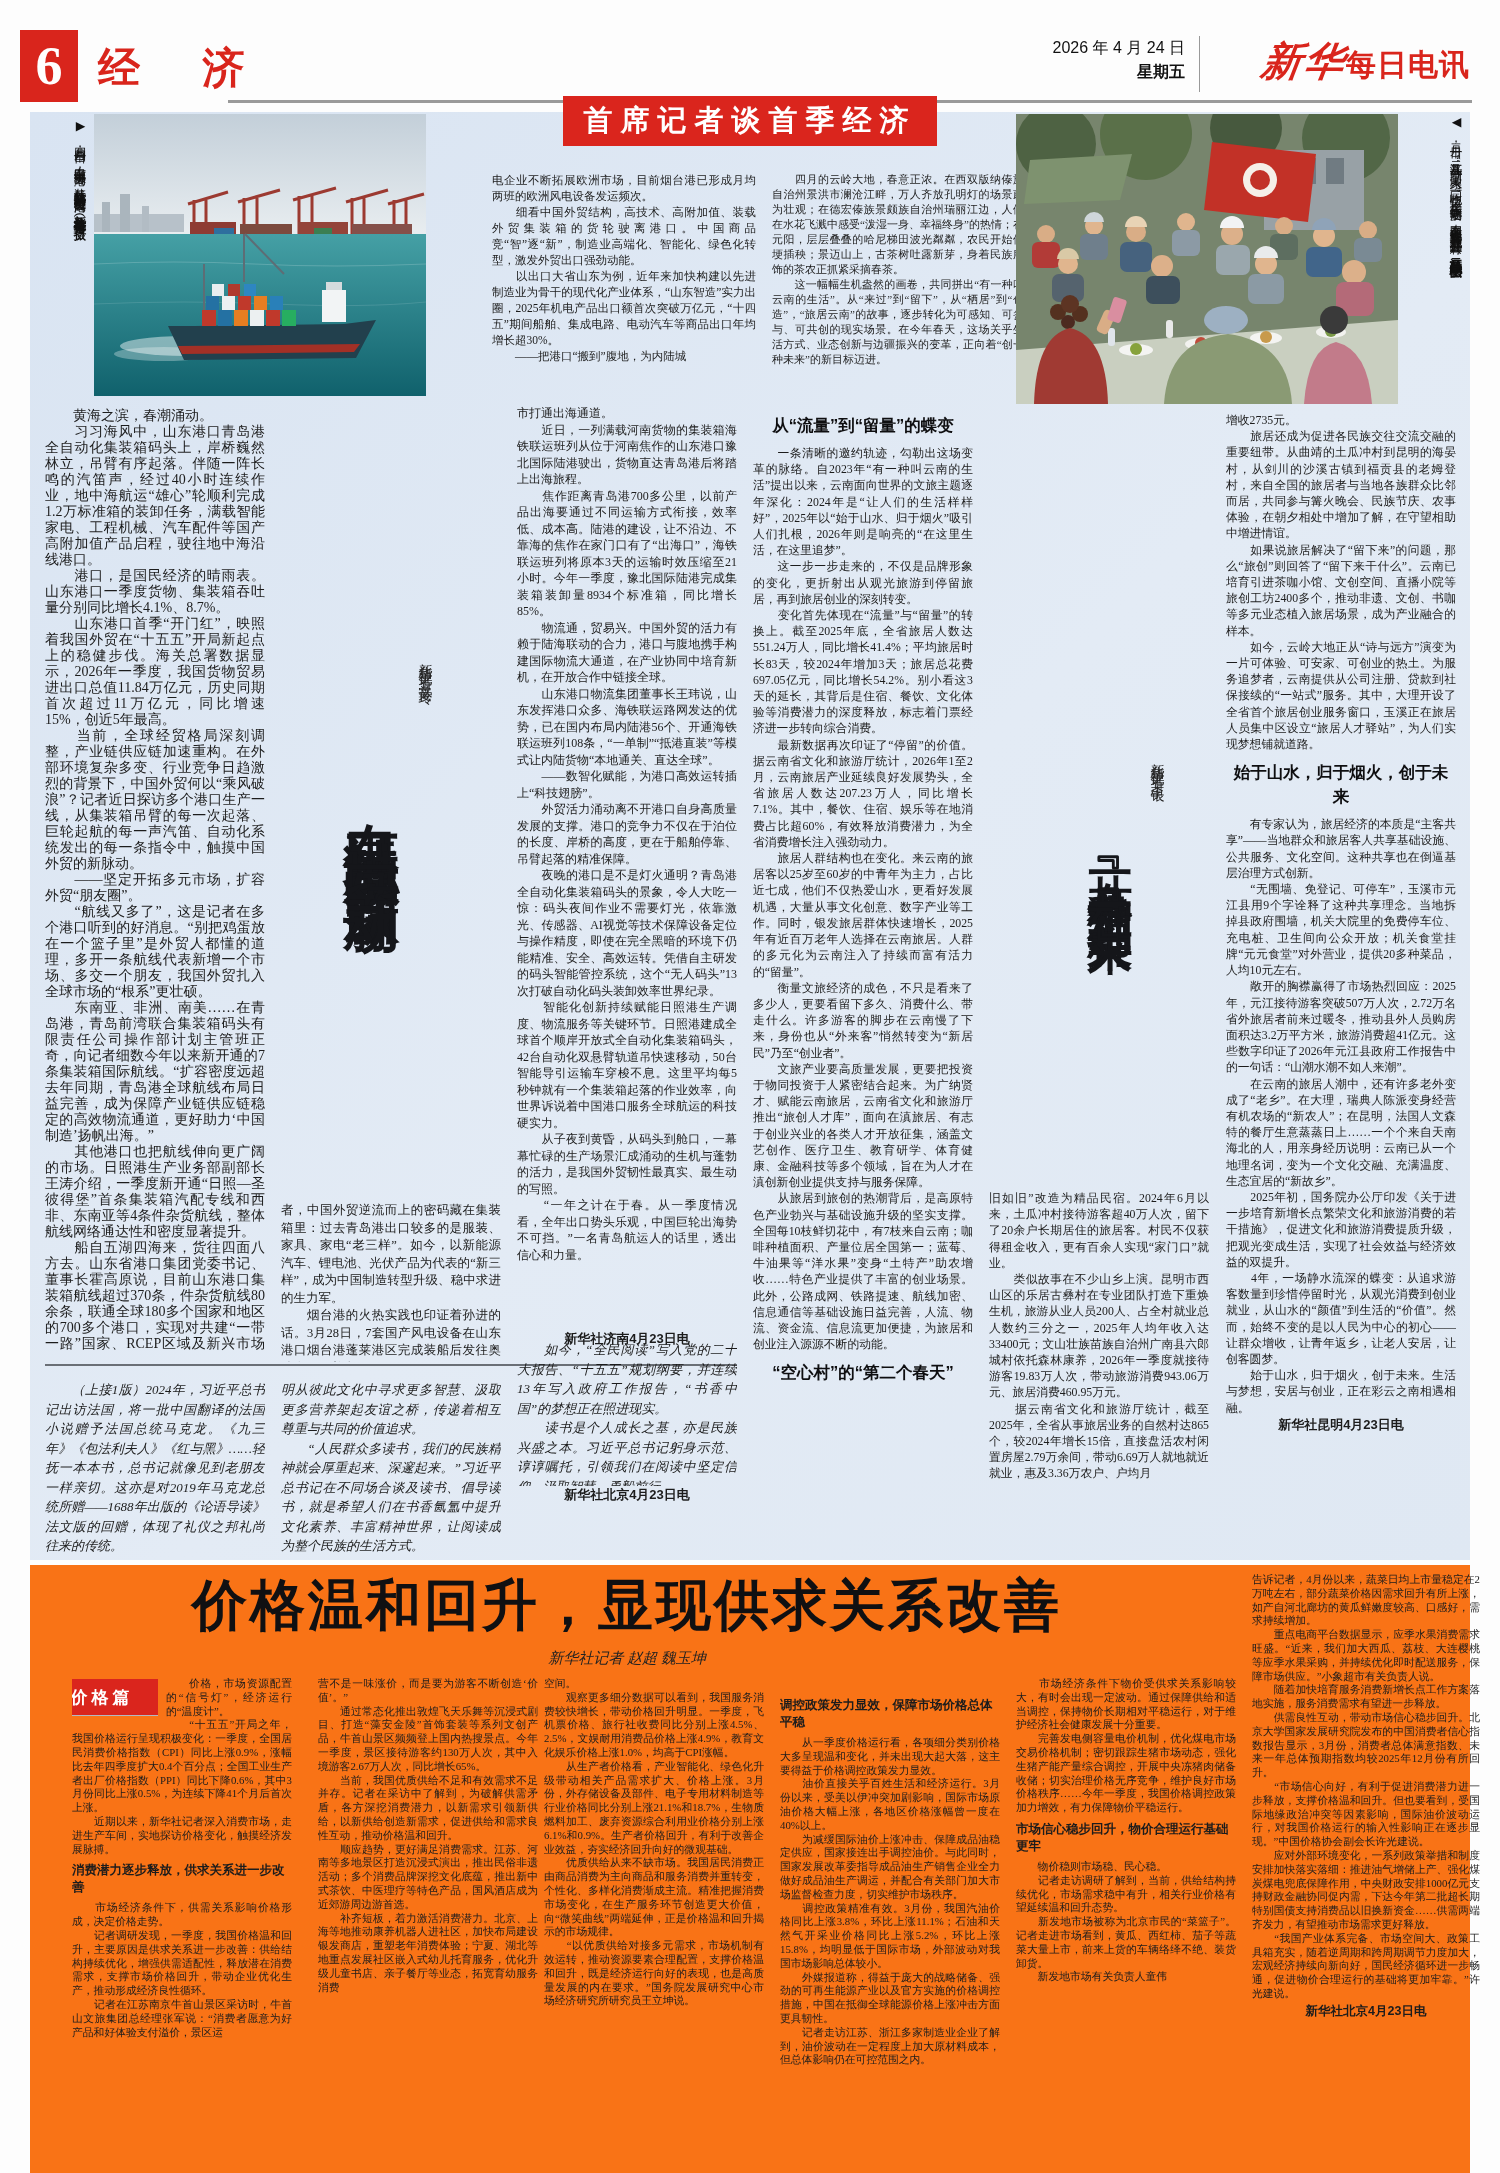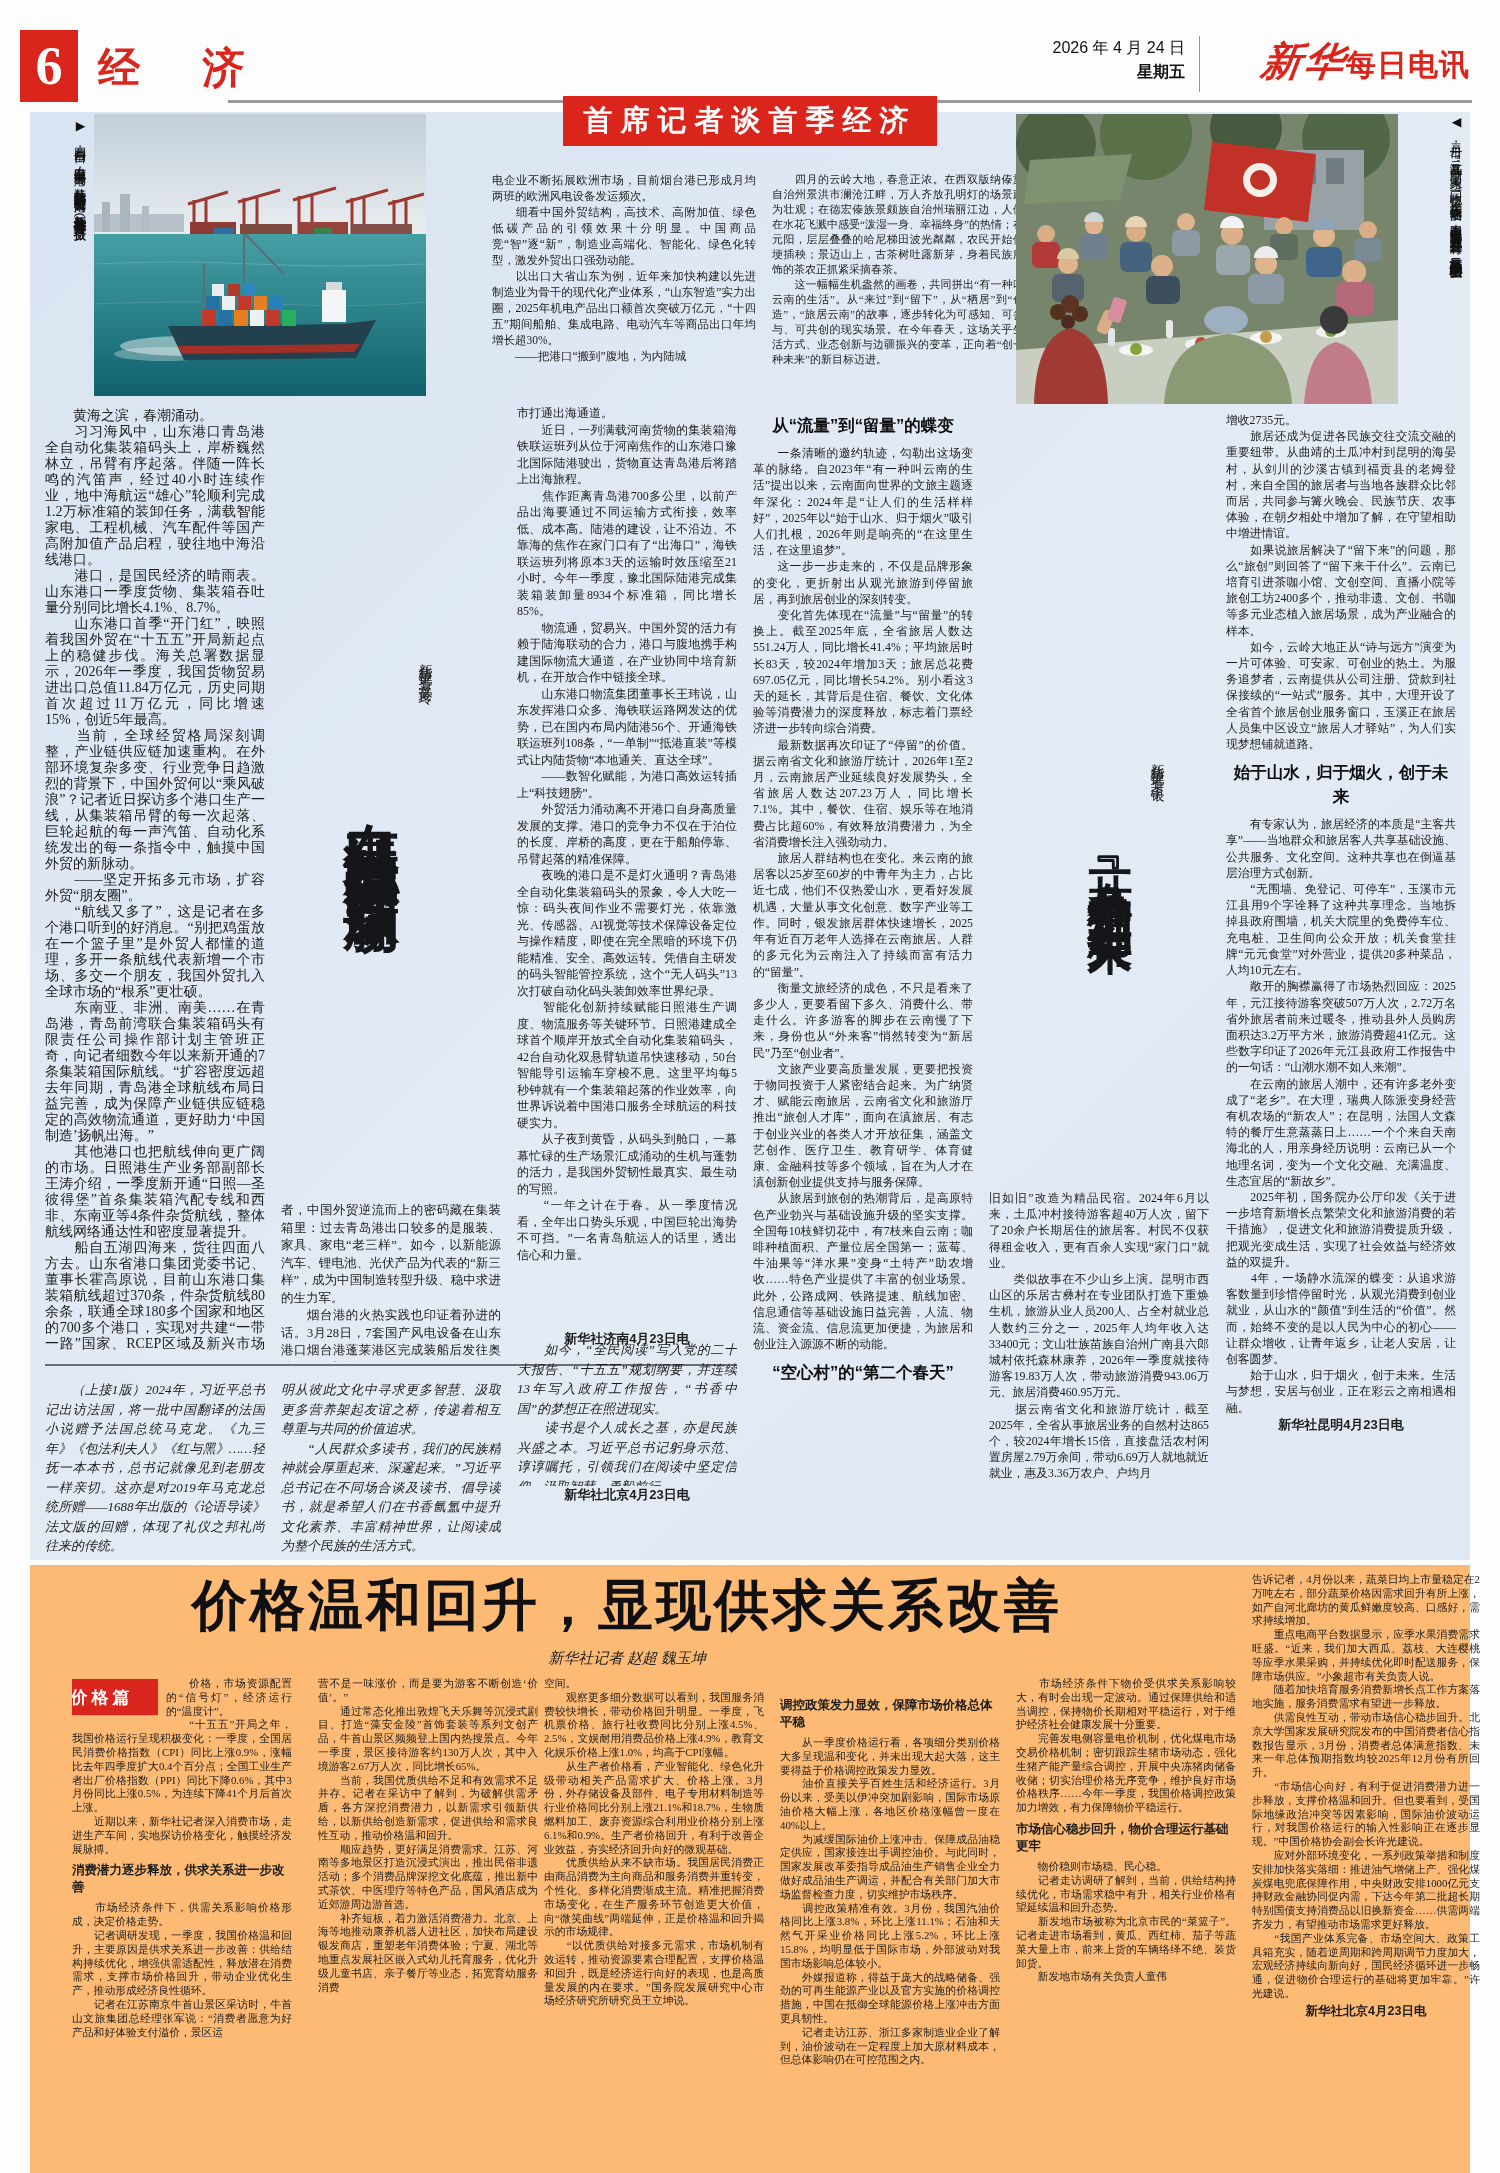--- a/index.html
+++ b/index.html
@@ -30,21 +30,21 @@
   .vh{writing-mode:vertical-rl;font-weight:bold;color:#15161a;text-align:center;
       font-family:"Liberation Serif",serif;}
   .vh-port{font-size:56px;letter-spacing:7px;}
   .vh-yn{font-size:45px;letter-spacing:4px;}
   .vby{writing-mode:vertical-rl;font-size:14px;letter-spacing:3px;color:#222;}
   .subhead{font-family:"Liberation Sans",sans-serif;font-weight:bold;font-size:16.5px;line-height:24px;text-align:center;margin:8px 0;color:#0e0e10;}
   .dateline{font-weight:bold;text-align:center;font-family:"Liberation Sans",sans-serif;}
   .kai-divider{position:absolute;left:15px;top:1252px;width:692px;height:2px;background:#6a6f76;}
   .kai{font-style:italic;font-size:13px;line-height:19.5px;}
   
-  .bottom{position:absolute;left:30px;top:1565px;width:1440px;height:608px;background:#fdba74;}
+  .bottom{position:absolute;left:30px;top:1565px;width:1440px;height:608px;background:#f97316;}
   .price-headline{position:absolute;left:15px;top:4px;width:1164px;text-align:center;font-size:55px;font-weight:bold;
                   letter-spacing:3px;color:#101012;font-family:"Liberation Serif",serif;}
   .price-byline{position:absolute;left:15px;top:84px;width:1164px;text-align:center;font-style:italic;font-size:15px;color:#222;}
   .pt-col{font-size:10.8px;line-height:13.8px;text-align:justify;white-space:pre-line;overflow:hidden;}
   .pt-sub{font-family:"Liberation Sans",sans-serif;font-weight:bold;font-size:12.5px;line-height:17px;margin:6px 0 5px 0;white-space:normal;}
   .tagbox{float:left;background:#da251d;color:#fff;font-family:"Liberation Sans",sans-serif;font-weight:bold;
           font-size:17px;letter-spacing:4px;width:112px;height:36px;margin:2px 8px 6px -26px;
           display:flex;align-items:center;justify-content:center;box-shadow:0 1px 0 #b3b9c2;}
 </style>
 </head>
@@ -125,21 +125,21 @@
             <rect x="150" y="170" width="12" height="12" fill="#2e86c1"></rect>
         </g>
         <rect x="228" y="176" width="24" height="32" fill="#f2f4f5"></rect>
         <rect x="232" y="168" width="16" height="8" fill="#d5dbdd"></rect>
         <path d="M150 168 V120 M151 120 L190 160" stroke="#5d6d75" stroke-width="2" fill="none"></path>
         <path d="M110 196 V150" stroke="#5d6d75" stroke-width="2"></path>
       </g>
     </svg>
 
     <div class="abs ft-col" style="left:462px;top:60px;width:264px;height:232px;font-size:11.5px;line-height:16px;">电企业不断拓展欧洲市场，目前烟台港已形成月均两班的欧洲风电设备发运频次。
-　　细看中国外贸结构，高技术、高附加值、绿色低碳产品的引领效果十分明显。中国商品竞“智”逐“新”，制造业高端化、智能化、绿色化转型，激发外贸出口强劲动能。
+　　细看中国外贸结构，高技术、高附加值、装载外贸集装箱的货轮驶离港口。中国商品竞“智”逐“新”，制造业高端化、智能化、绿色化转型，激发外贸出口强劲动能。
 　　以出口大省山东为例，近年来加快构建以先进制造业为骨干的现代化产业体系，“山东智造”实力出圈，2025年机电产品出口额首次突破万亿元，“十四五”期间船舶、集成电路、电动汽车等商品出口年均增长超30%。
 　　——把港口“搬到”腹地，为内陆城</div>
     <div class="abs ft-col" style="left:742px;top:60px;width:252px;height:232px;font-size:11px;line-height:15px;">　　四月的云岭大地，春意正浓。在西双版纳傣族自治州景洪市澜沧江畔，万人齐放孔明灯的场景蔚为壮观；在德宏傣族景颇族自治州瑞丽江边，人们在水花飞溅中感受“泼湿一身、幸福终身”的热情；在元阳，层层叠叠的哈尼梯田波光粼粼，农民开始修埂插秧；景迈山上，古茶树吐露新芽，身着民族服饰的茶农正抓紧采摘春茶。
 　　这一幅幅生机盎然的画卷，共同拼出“有一种叫云南的生活”。从“来过”到“留下”，从“栖居”到“创造”，“旅居云南”的故事，逐步转化为可感知、可参与、可共创的现实场景。在今年春天，这场关乎生活方式、业态创新与边疆振兴的变革，正向着“创一种未来”的新目标迈进。</div>
 
     <svg class="abs photo" style="left:986px;top:2px;" width="382" height="290" viewBox="0 0 382 290">
       <rect width="382" height="290" fill="#77856d"></rect>
       <g>
         <circle cx="40" cy="30" r="40" fill="#4e6243"></circle>
           <circle cx="130" cy="20" r="46" fill="#5a7049"></circle>

